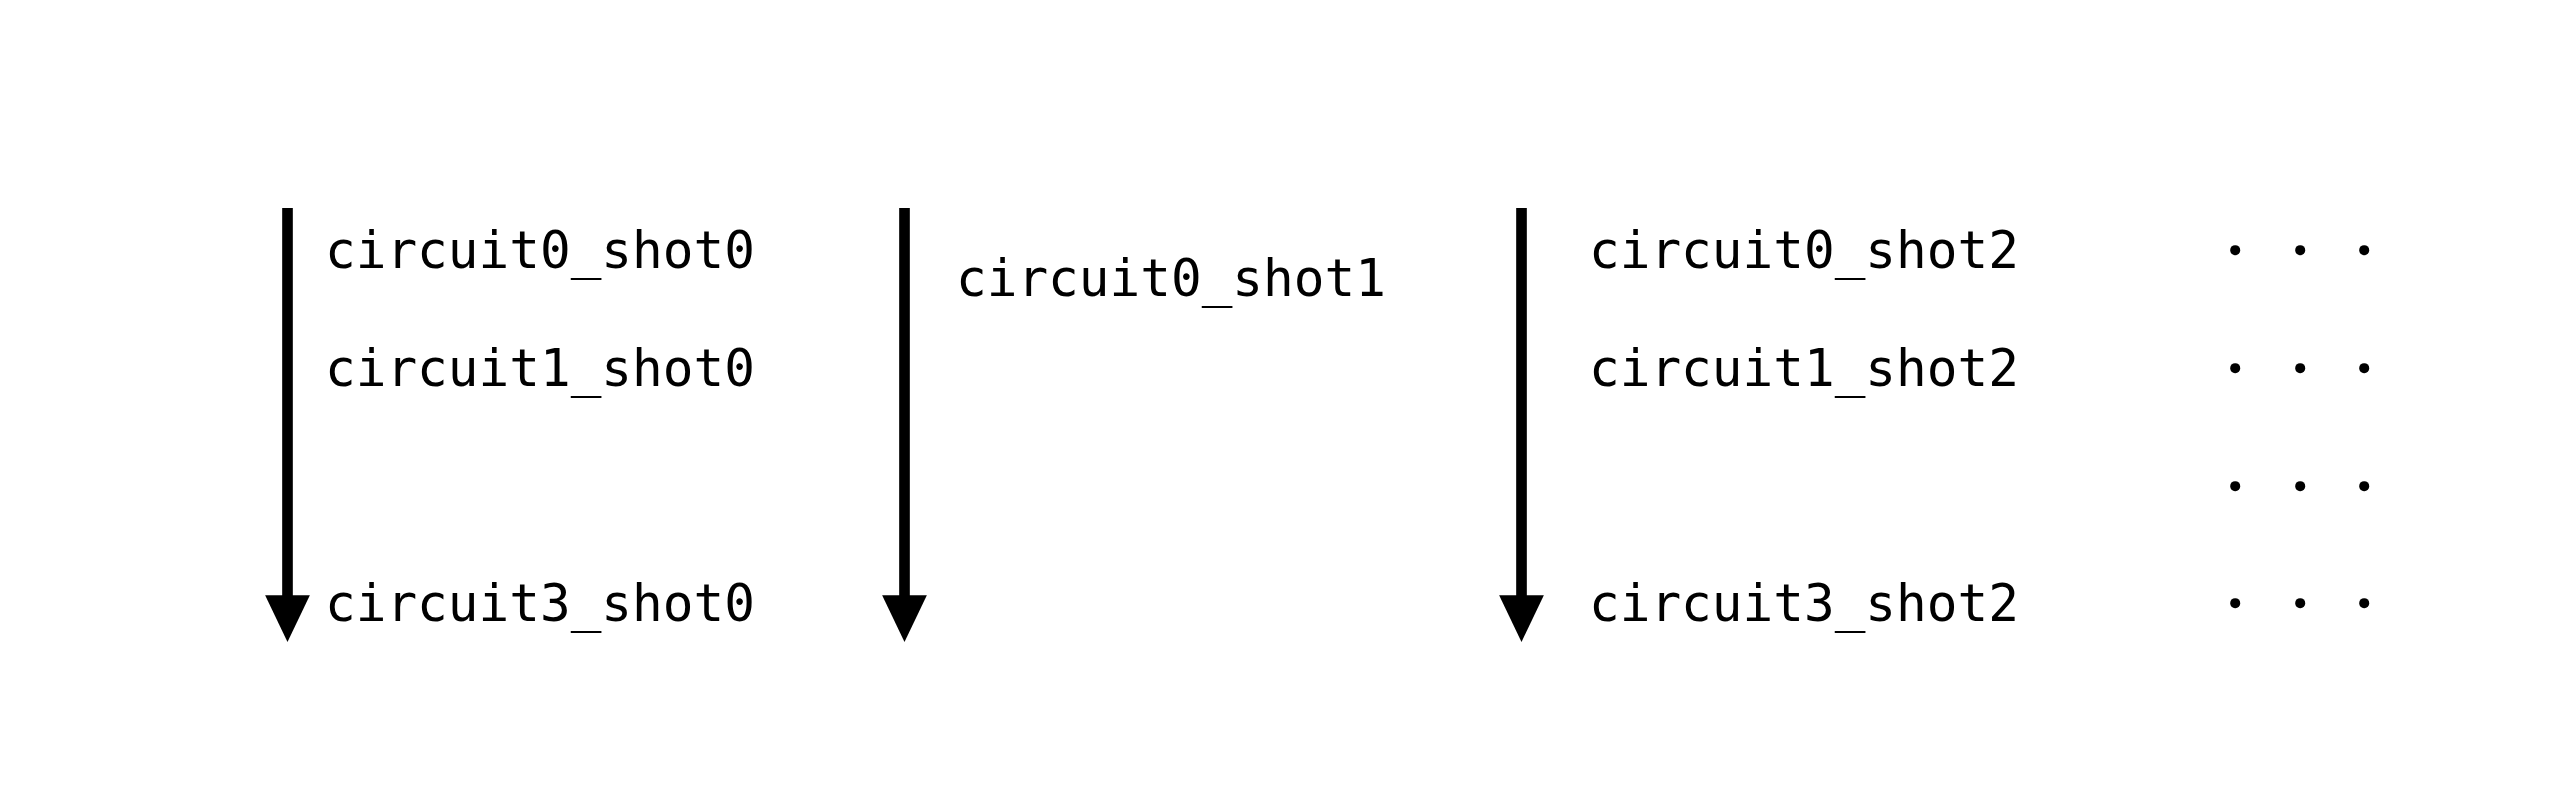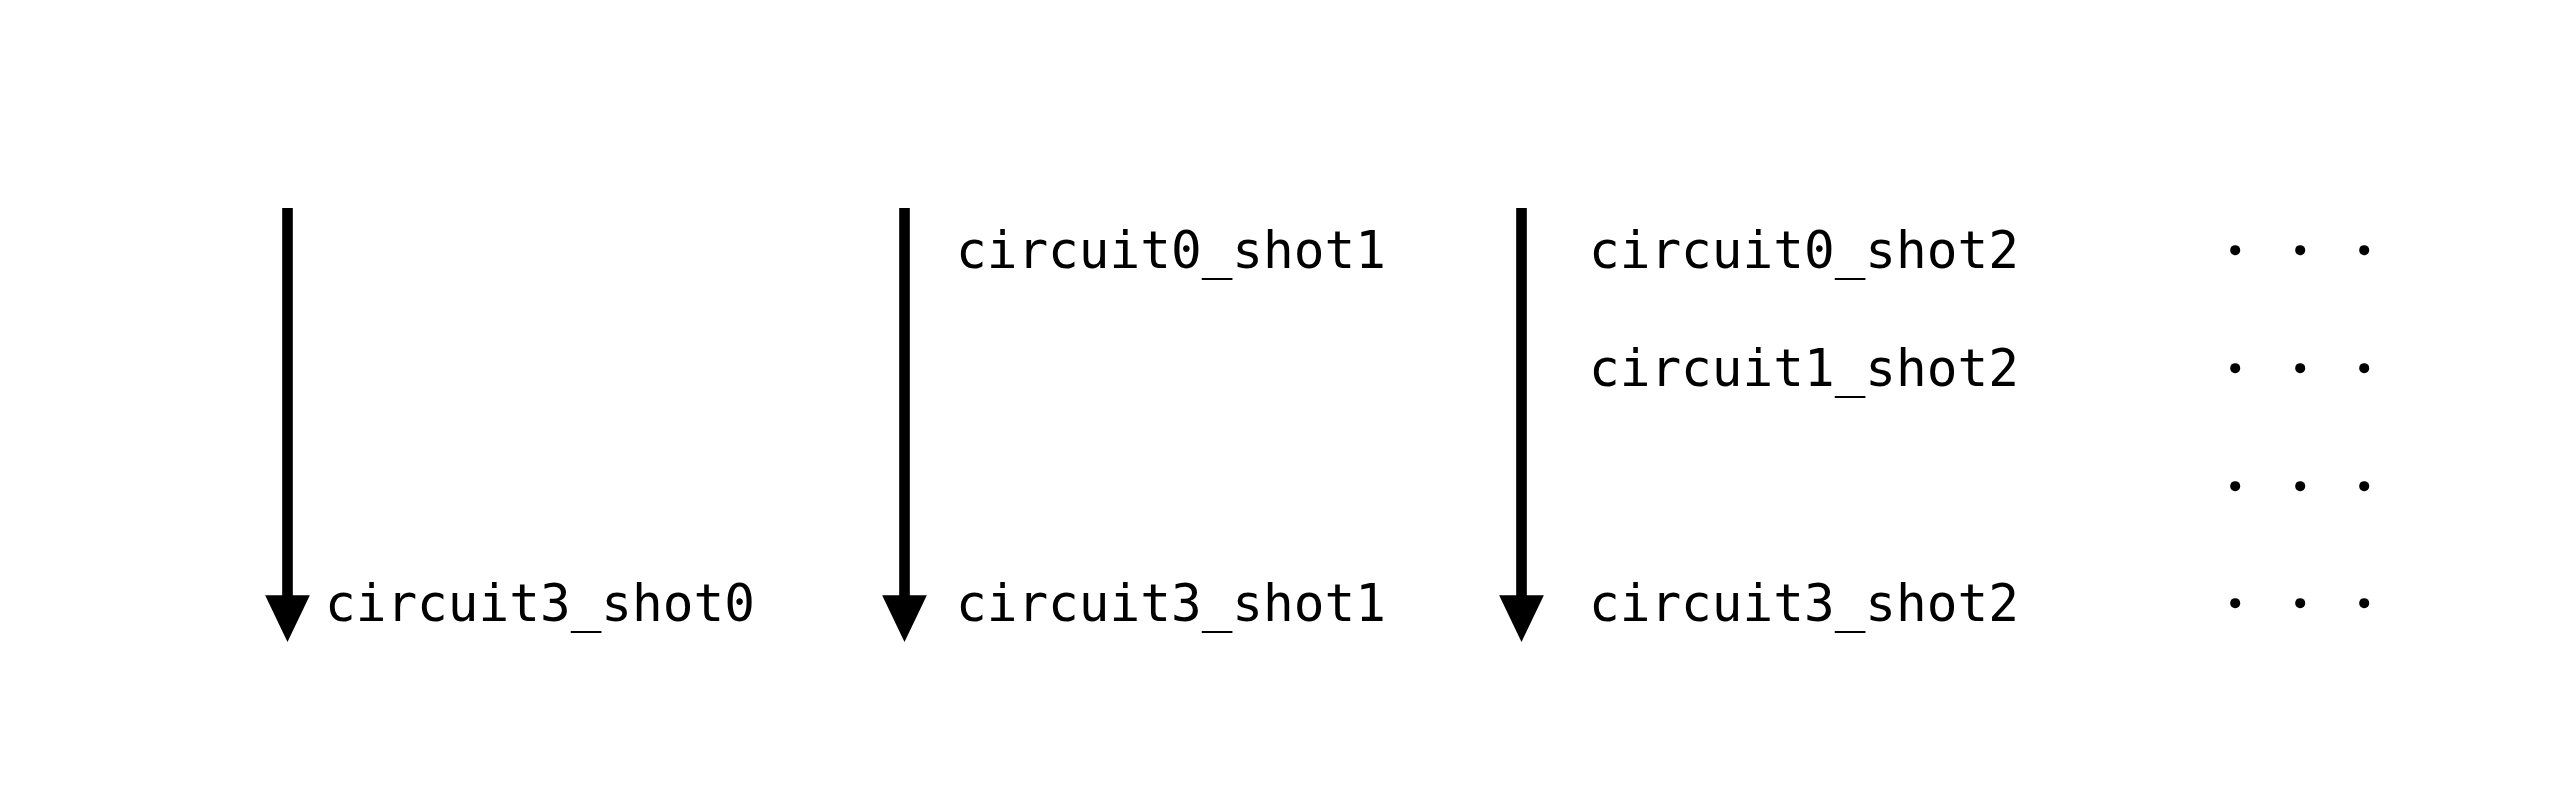--- a/index.html
+++ b/index.html
@@ -34,21 +34,21 @@
   .arrow.a2{left:1499px;}
   .label{
     position:absolute;
     transform:translateY(-50%);
     font-size:51px;
     line-height:1;
     color:var(--ink);
     white-space:pre;
   }
   .c0{left:325px;}
-  .c1{left:956px;}
+  .c1{left:956px;margin-top:28px;}
   .c2{left:1589px;text-align:center;}
   .r0{top:250px;}
   .r1{top:368px;}
   .r2{top:486px;}
   .r3{top:603px;}
   .dot{
     position:absolute;
     width:9.6px;
     height:9.6px;
     border-radius:50%;
@@ -70,24 +70,25 @@
   </svg>
   <svg class="arrow a1" viewBox="0 0 84 815" aria-hidden="true">
     <rect x="32" y="0" width="20" height="735"></rect>
     <polygon points="0,727 84,727 42,815"></polygon>
   </svg>
   <svg class="arrow a2" viewBox="0 0 84 815" aria-hidden="true">
     <rect x="32" y="0" width="20" height="735"></rect>
     <polygon points="0,727 84,727 42,815"></polygon>
   </svg>
 
+  <span class="label c0 r0">circuit0_shot0</span>
+  <span class="label c0 r1">circuit1_shot0</span>
   <span class="label c0 r3">circuit3_shot0</span>
 
   <span class="label c1 r0">circuit0_shot1</span>
-  <span class="label c1 r3">circuit3_shot1</span>
 
   <span class="label c2 r0">circuit0_shot2</span>
   <span class="label c2 r1">circuit1_shot2</span>
   <span class="label c2 r3">circuit3_shot2</span>
 
   <span class="dot dx0 r0"></span>
   <span class="dot dx1 r0"></span>
   <span class="dot dx2 r0"></span>
 
   <span class="dot dx0 r1"></span>

